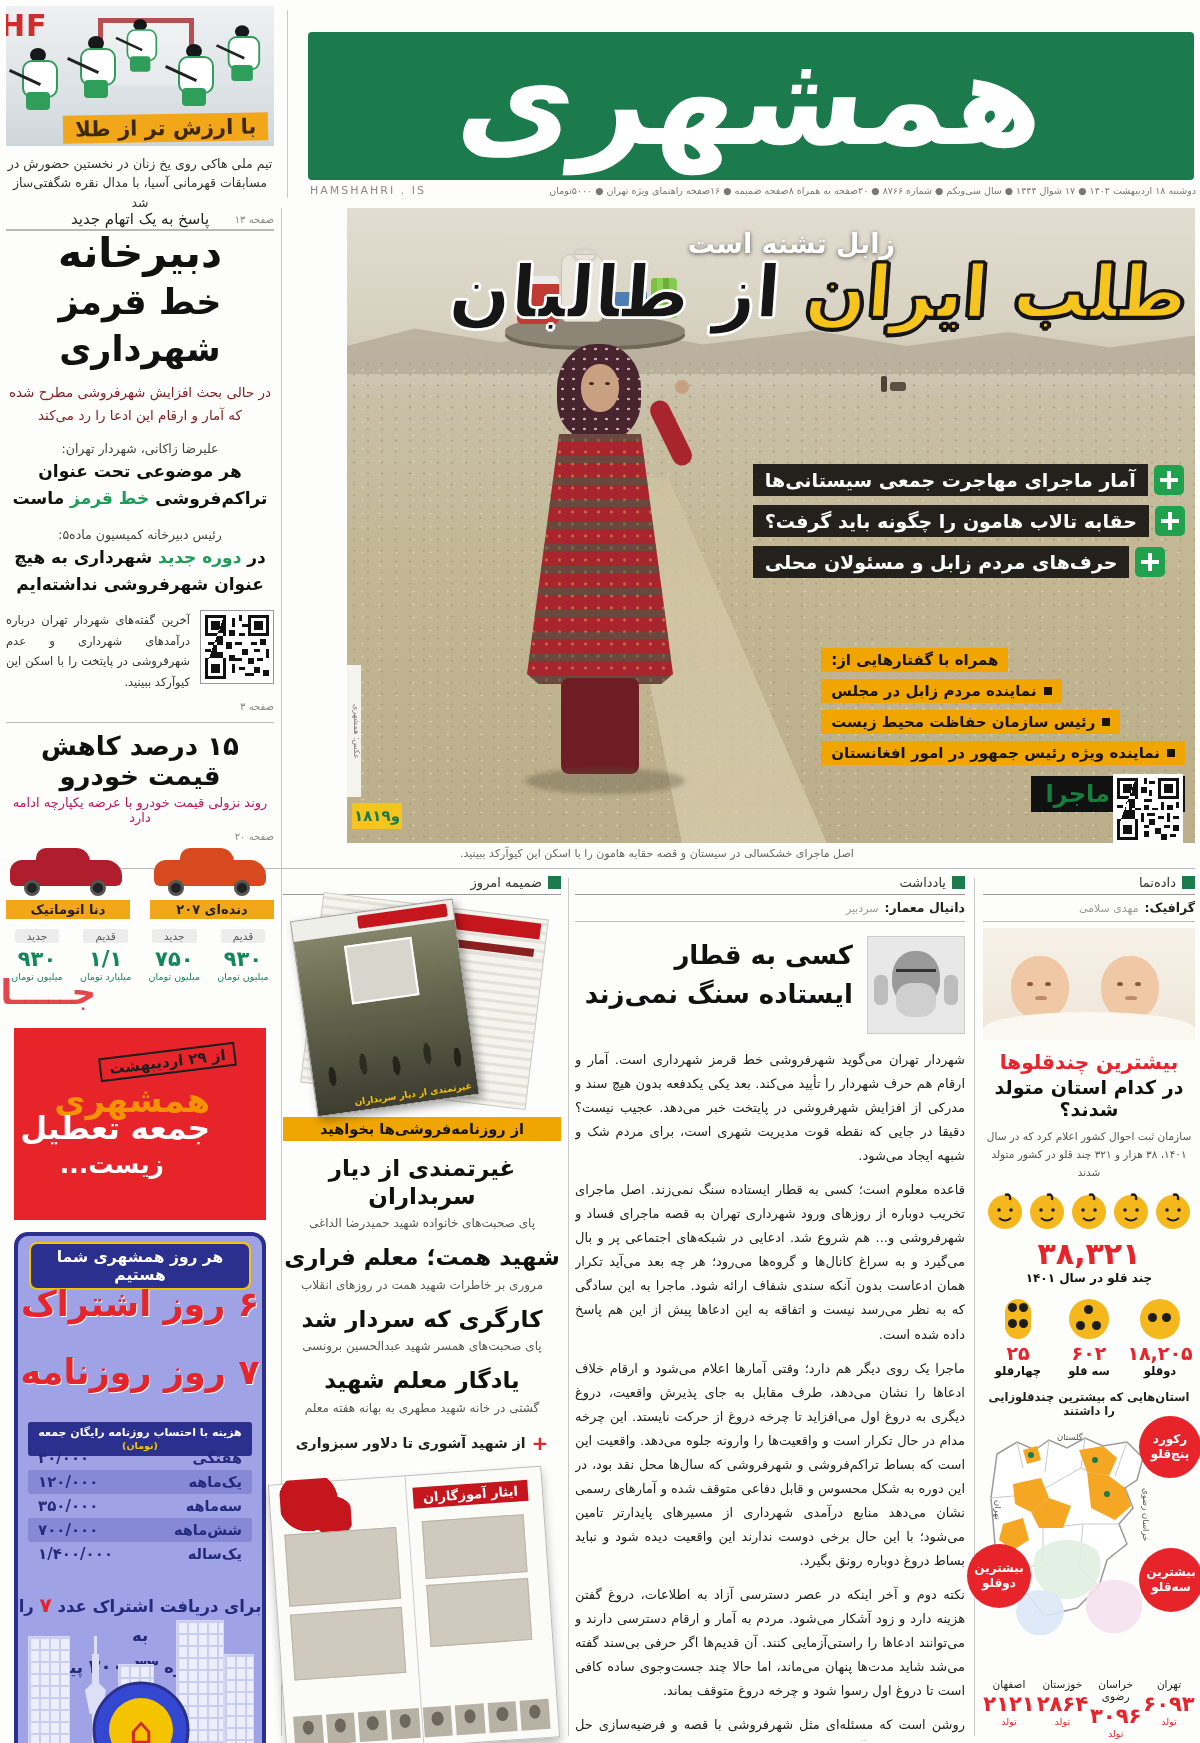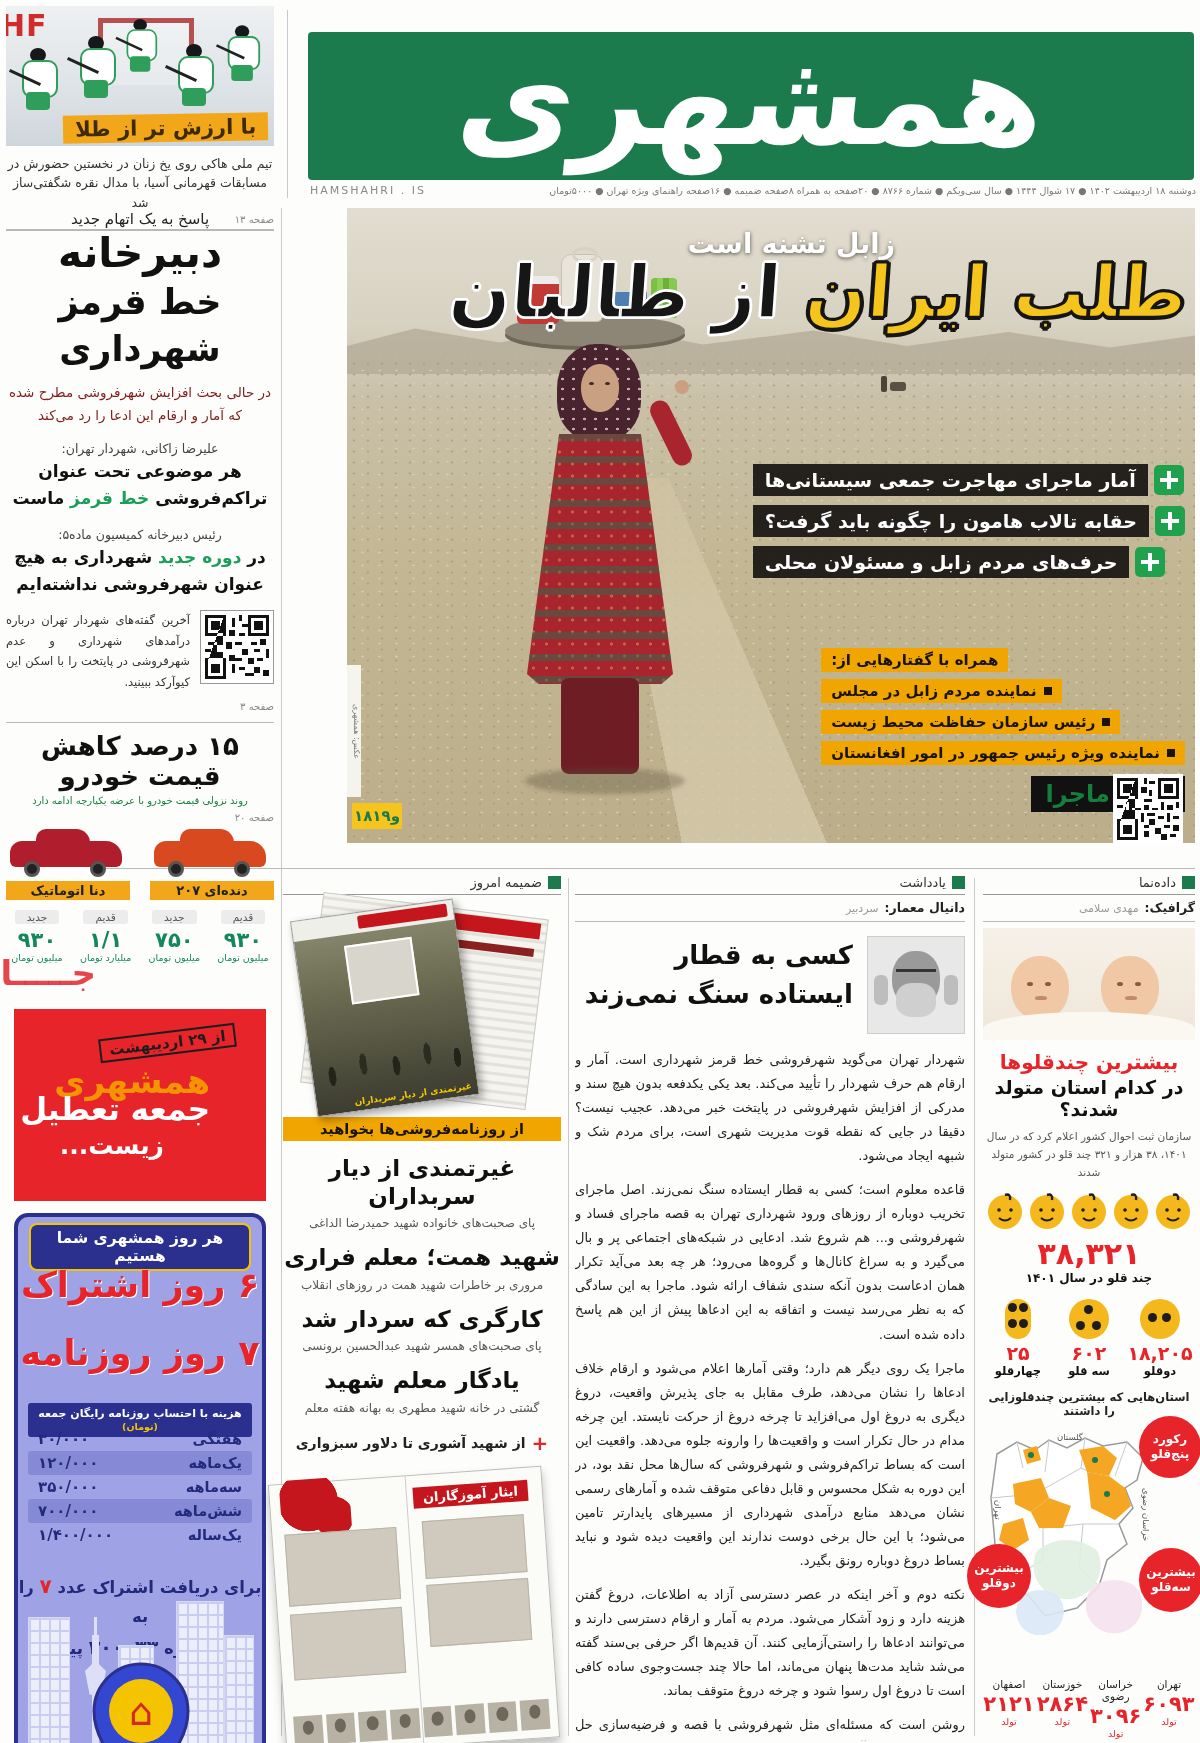--- a/index.html
+++ b/index.html
@@ -88,21 +88,21 @@
   #leftcol{left:6px;top:206px;width:268px;height:1537px;direction:rtl;}
   .lc-kicker{font-size:15px;color:#222;margin:4px 0 2px;}
   .lc-h1{font-weight:bold;font-size:41px;line-height:1.15;color:#111;letter-spacing:-1px;}
   .lc-lede{font-size:13.5px;color:#7f1d1d;line-height:1.7;margin-top:10px;}
   .lc-qk{font-size:12.5px;color:#444;margin-top:14px;}
   .lc-quote{font-weight:bold;font-size:17px;line-height:1.6;color:#111;margin-top:2px;}
   .green{color:#1b9e57;}
   .qr-row{display:flex;gap:10px;margin-top:12px;align-items:flex-start;}
   .qr-note{font-size:11.5px;color:#333;line-height:1.8;text-align:justify;}
   .car-h{font-weight:bold;font-size:26px;color:#111;margin-top:8px;}
-  .car-sub{font-size:10px;color:#15803d;margin-top:4px;}
+  .car-sub{font-size:13px;color:#be185d;margin-top:4px;}
   .cars-row{display:flex;justify-content:space-between;margin-top:4px;direction:ltr;}
   .car{position:relative;width:124px;height:52px;}
   .car .cbody{position:absolute;left:4px;top:14px;width:112px;height:26px;border-radius:12px 16px 6px 6px;}
   .car .ccab{position:absolute;left:30px;top:2px;width:54px;height:20px;border-radius:10px 14px 0 0;}
   .car .w1,.car .w2{position:absolute;top:34px;width:16px;height:16px;border-radius:50%;background:#222;border:3px solid #555;box-sizing:border-box;}
   .car .w1{left:18px;} .car .w2{left:84px;}
   .red-car .cbody,.red-car .ccab{background:#b01d2c;}
   .orange-car .cbody,.orange-car .ccab{background:#d8491f;}
   .car-labels{display:flex;justify-content:space-between;direction:ltr;margin-top:2px;}
   .clabel{background:#f2a71b;color:#222;font-weight:bold;font-size:13px;text-align:center;width:124px;padding:2px 0;}
@@ -338,20 +338,21 @@
     <div class="qr abs" style="right:12px;top:566px;">
       <svg width="62" height="62" viewBox="0 0 21 21" shape-rendering="crispEdges">
         <rect width="21" height="21" fill="#fff"></rect>
         <path fill="#111" d="M0 0h7v7H0zM1 1v5h5V1zM2 2h3v3H2zM14 0h7v7h-7zM15 1v5h5V1zM16 2h3v3h-3zM0 14h7v7H0zM1 15v5h5V1zM2 16h3v3H2zM9 0h1v2H9zM11 1h2v1h-2zM8 3h2v2H8zM11 4h1v2h-1zM9 7h3v1H9zM0 9h2v1H0zM3 8h1v3H3zM5 10h3v1H5zM9 9h2v2H9zM12 10h2v1h-2zM15 8h1v3h-1zM17 9h2v2h-2zM20 8h1v2h-1zM8 12h1v3H8zM10 12h3v1h-3zM11 14h2v2h-2zM14 13h2v1h-2zM17 12h1v3h-1zM19 13h2v1h-2zM9 16h2v1H9zM13 17h2v2h-2zM9 18h2v2H9zM16 16h2v1h-2zM19 16h2v2h-2zM15 19h2v2h-2zM18 19h2v1h-2z"></path>
       </svg>
     </div>
     <div class="pages-badge">۱۸و۱۹</div>
     <div class="photo-credit">عکس: همشهری</div>
   </div>
 
+  <div class="photo-caption abs">اصل ماجرای خشکسالی در سیستان و قصه حقابه هامون را با اسکن این کیوآرکد ببینید.</div>
   <div class="fullhr abs"></div>
 
   <div id="leftcol" class="abs">
     <div class="center lc-kicker">پاسخ به یک اتهام جدید</div>
     <div class="center lc-h1">
       <span>دبیرخانه</span><br>
       <span style="font-size:35px;">خط قرمز شهرداری</span>
     </div>
     <div class="center lc-lede">در حالی بحث افزایش شهرفروشی مطرح شده که آمار و ارقام این ادعا را رد می‌کند</div>
 

